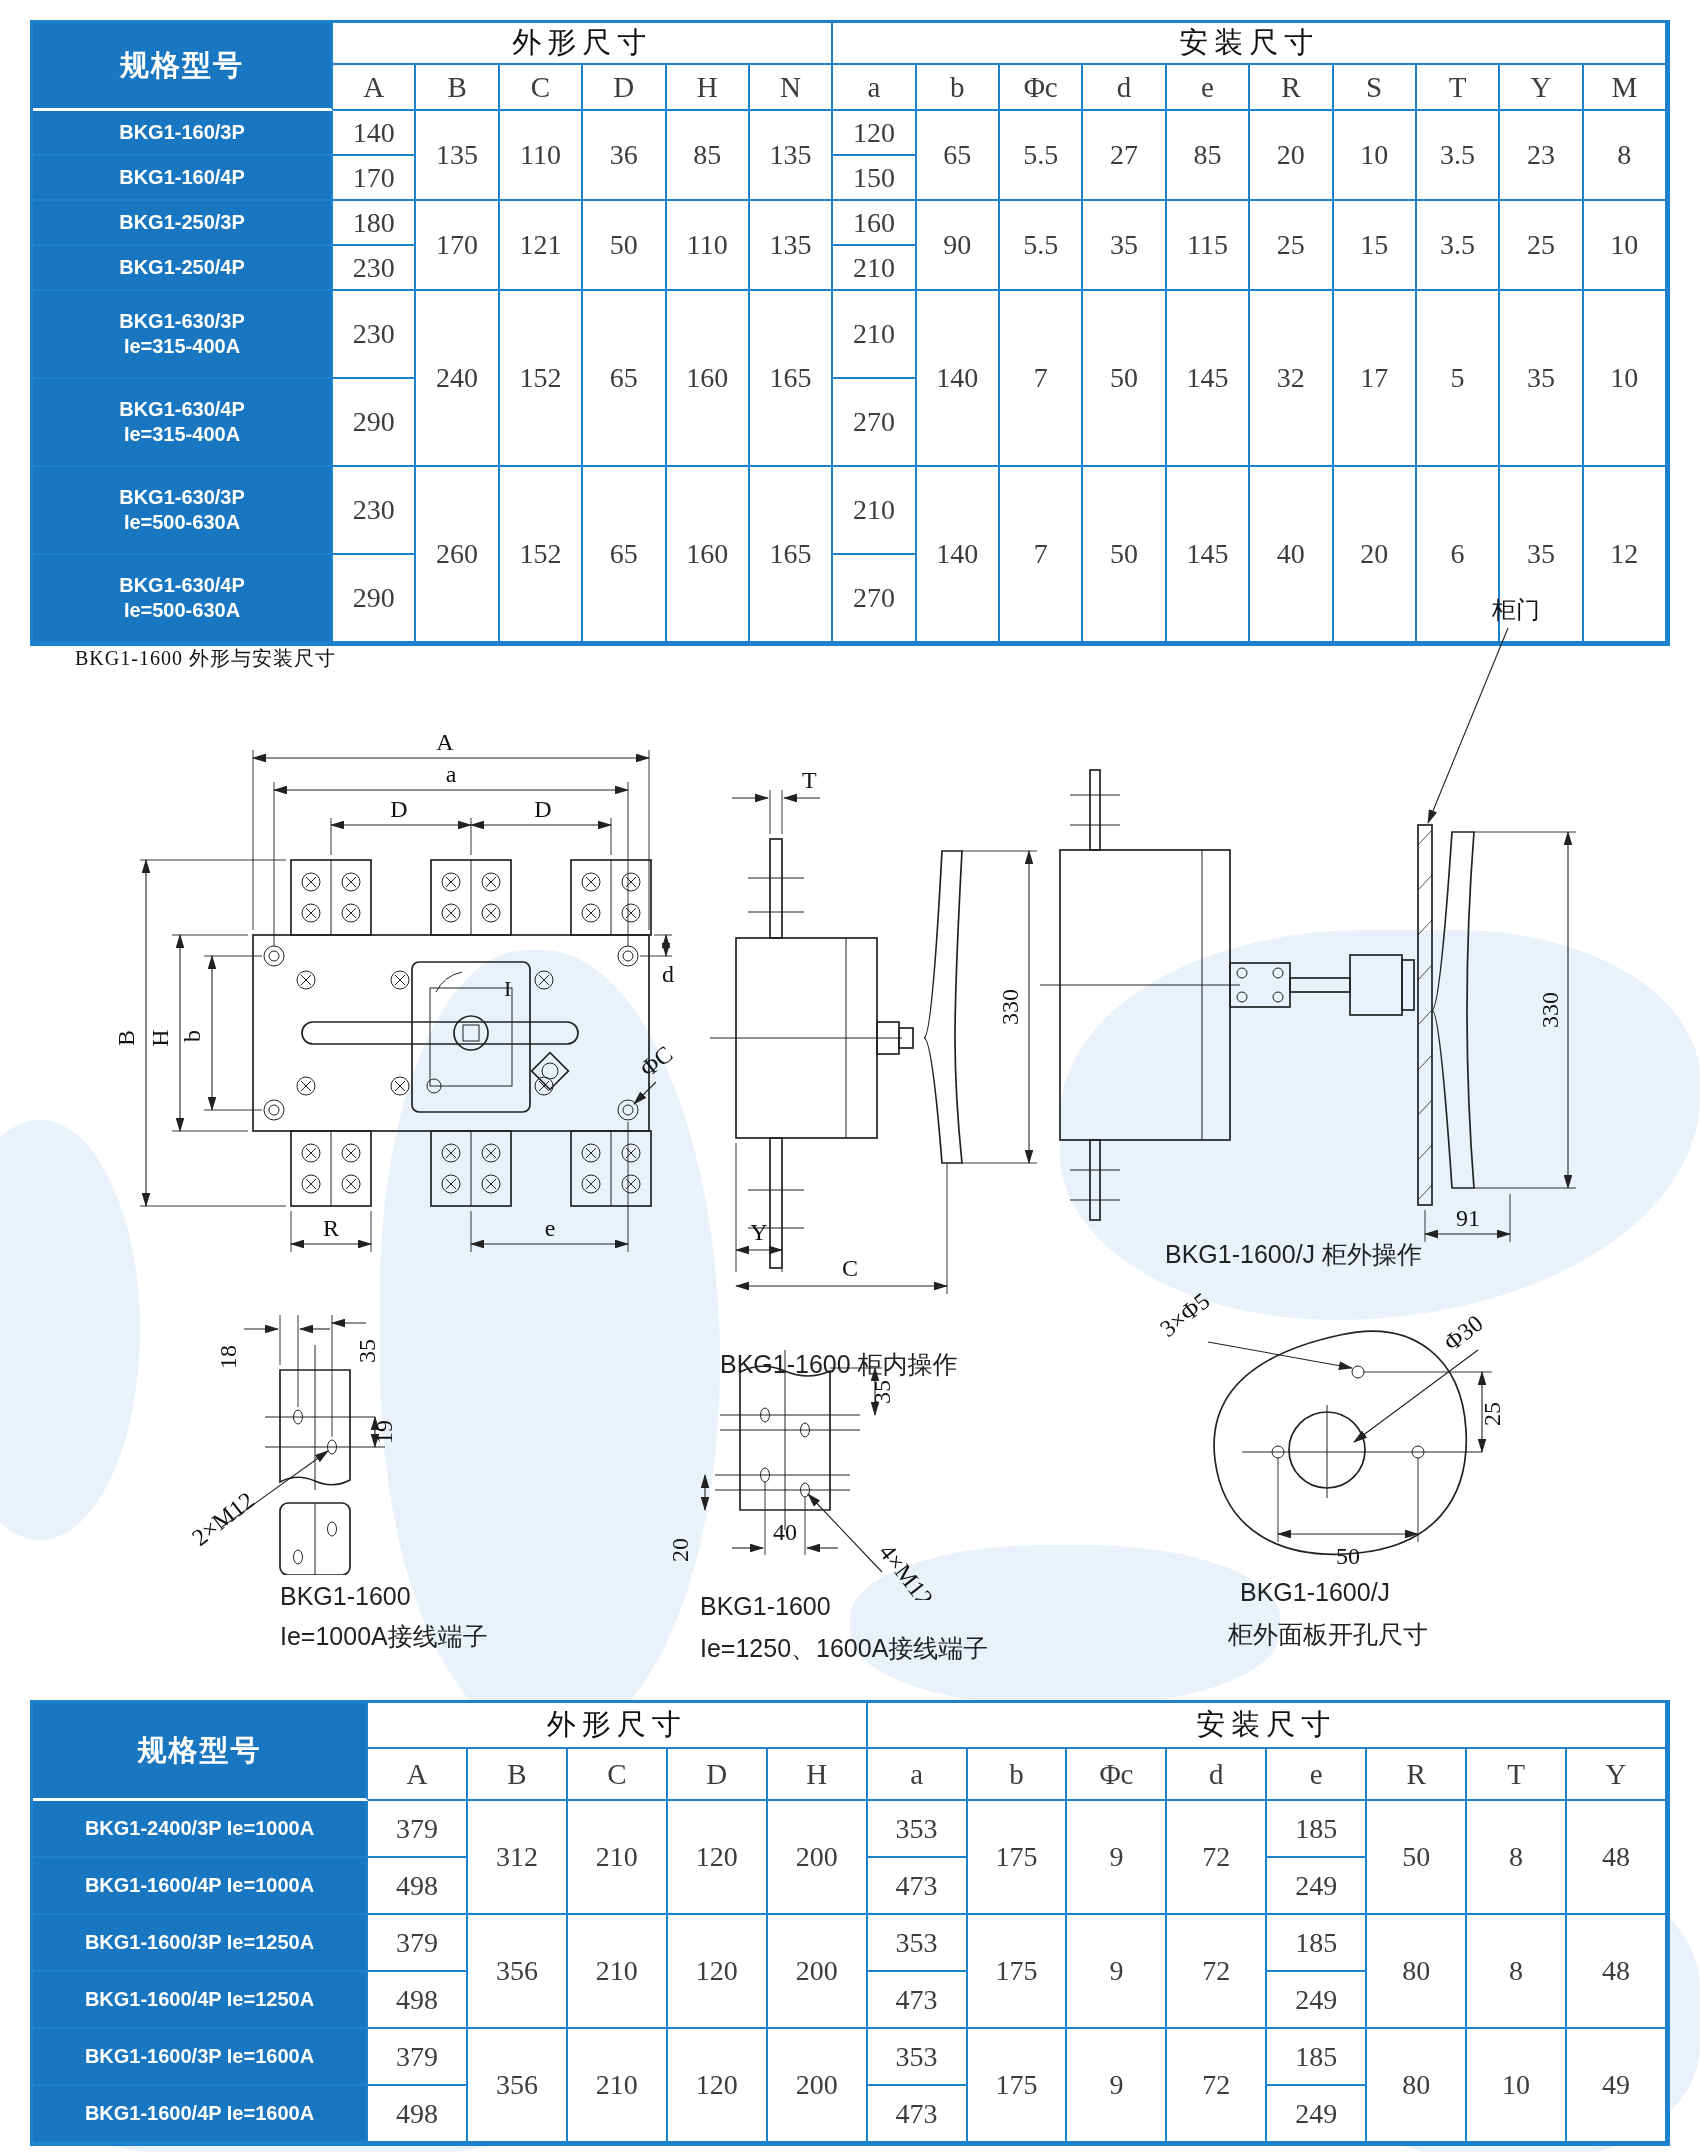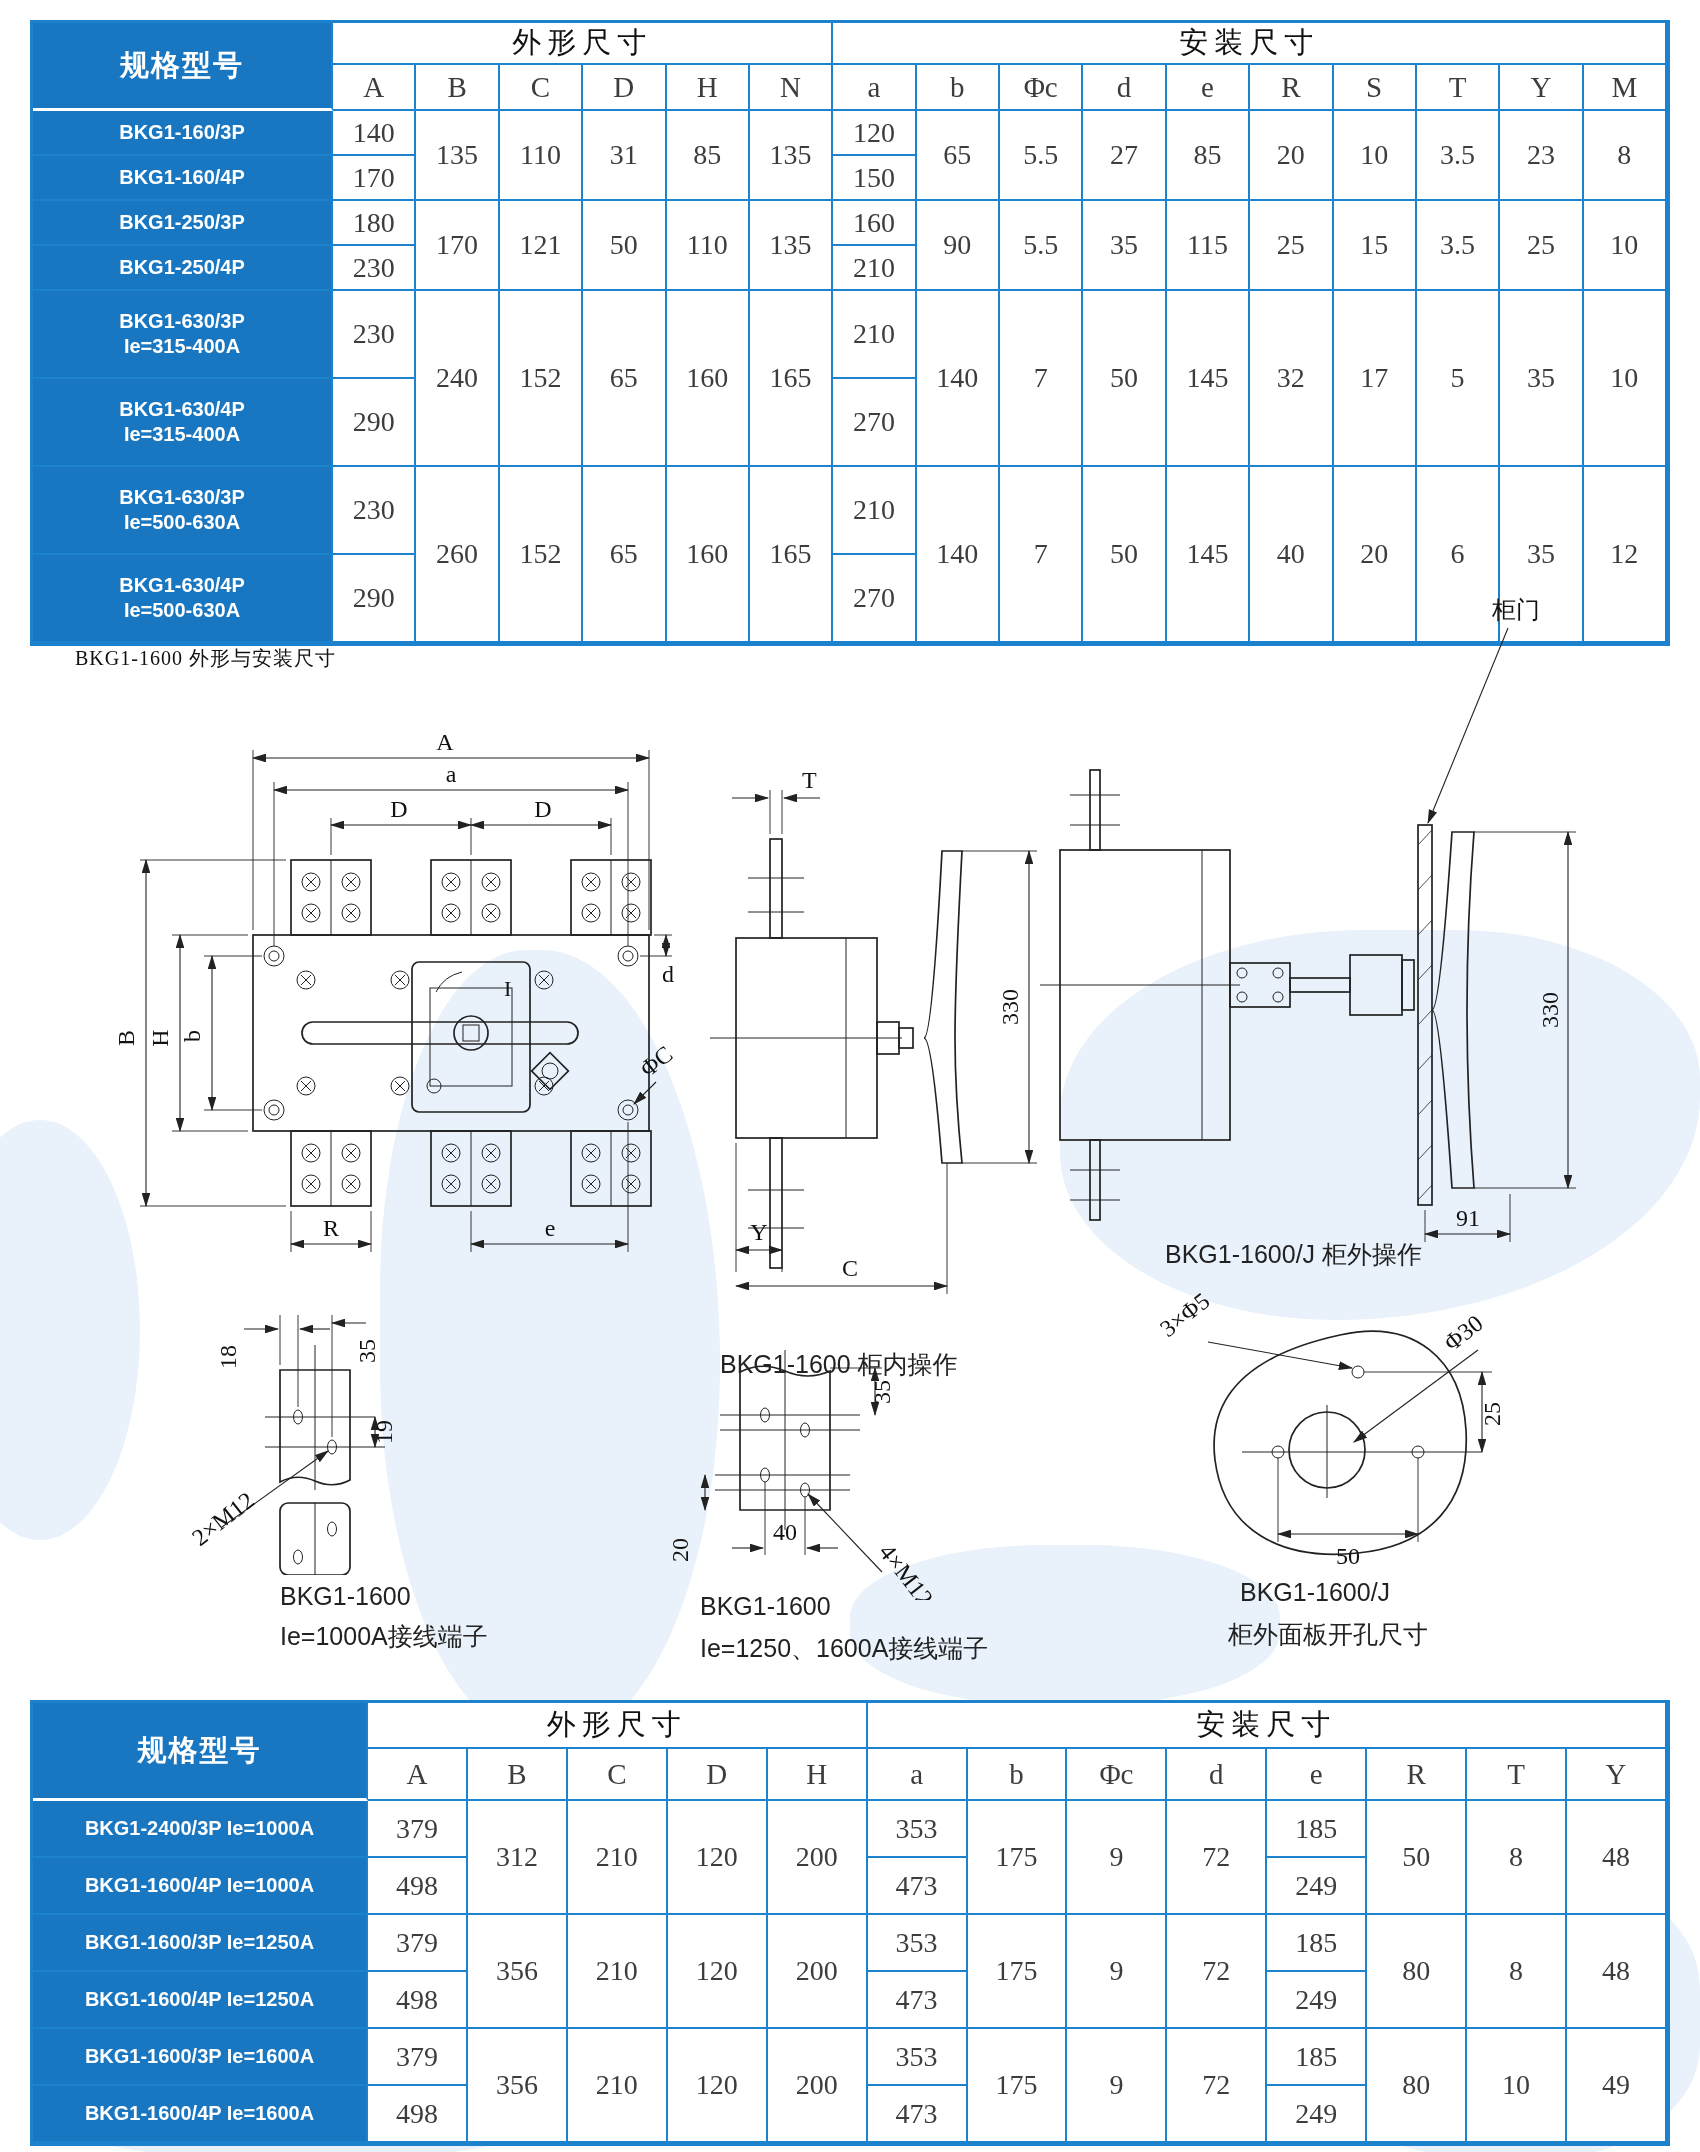--- a/index.html
+++ b/index.html
@@ -82,21 +82,21 @@
         <th class="cl">Y</th>
         <th class="cl">M</th>
       </tr>
     </thead>
     <tbody>
       <tr style="height:45px">
         <td class="mc">BKG1-160/3P</td>
         <td class="nc">140</td>
         <td class="nc" rowspan="2">135</td>
         <td class="nc" rowspan="2">110</td>
-        <td class="nc" rowspan="2">31</td>
+        <td class="nc" rowspan="2">36</td>
         <td class="nc" rowspan="2">85</td>
         <td class="nc" rowspan="2">135</td>
         <td class="nc">120</td>
         <td class="nc" rowspan="2">65</td>
         <td class="nc" rowspan="2">5.5</td>
         <td class="nc" rowspan="2">27</td>
         <td class="nc" rowspan="2">85</td>
         <td class="nc" rowspan="2">20</td>
         <td class="nc" rowspan="2">10</td>
         <td class="nc" rowspan="2">3.5</td>

